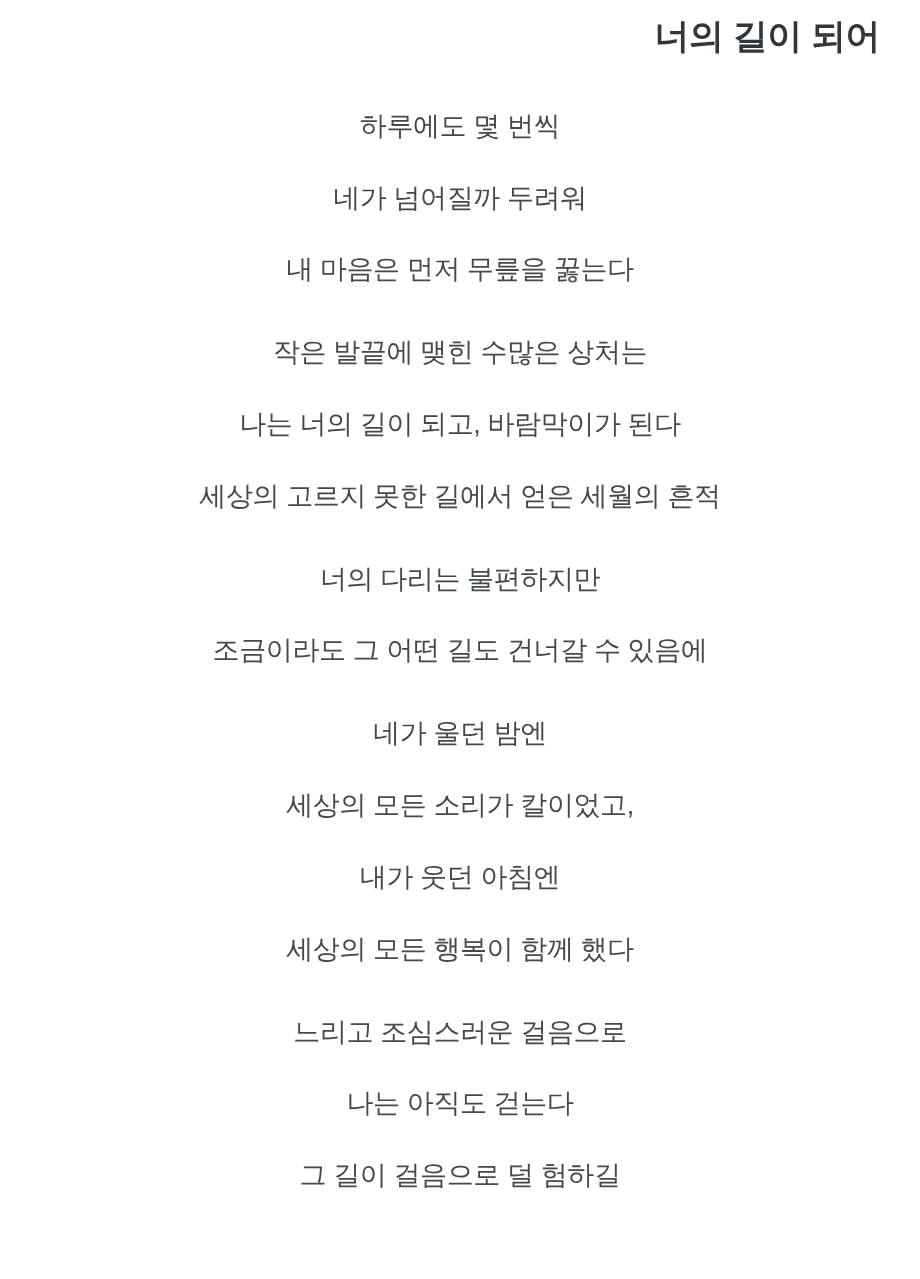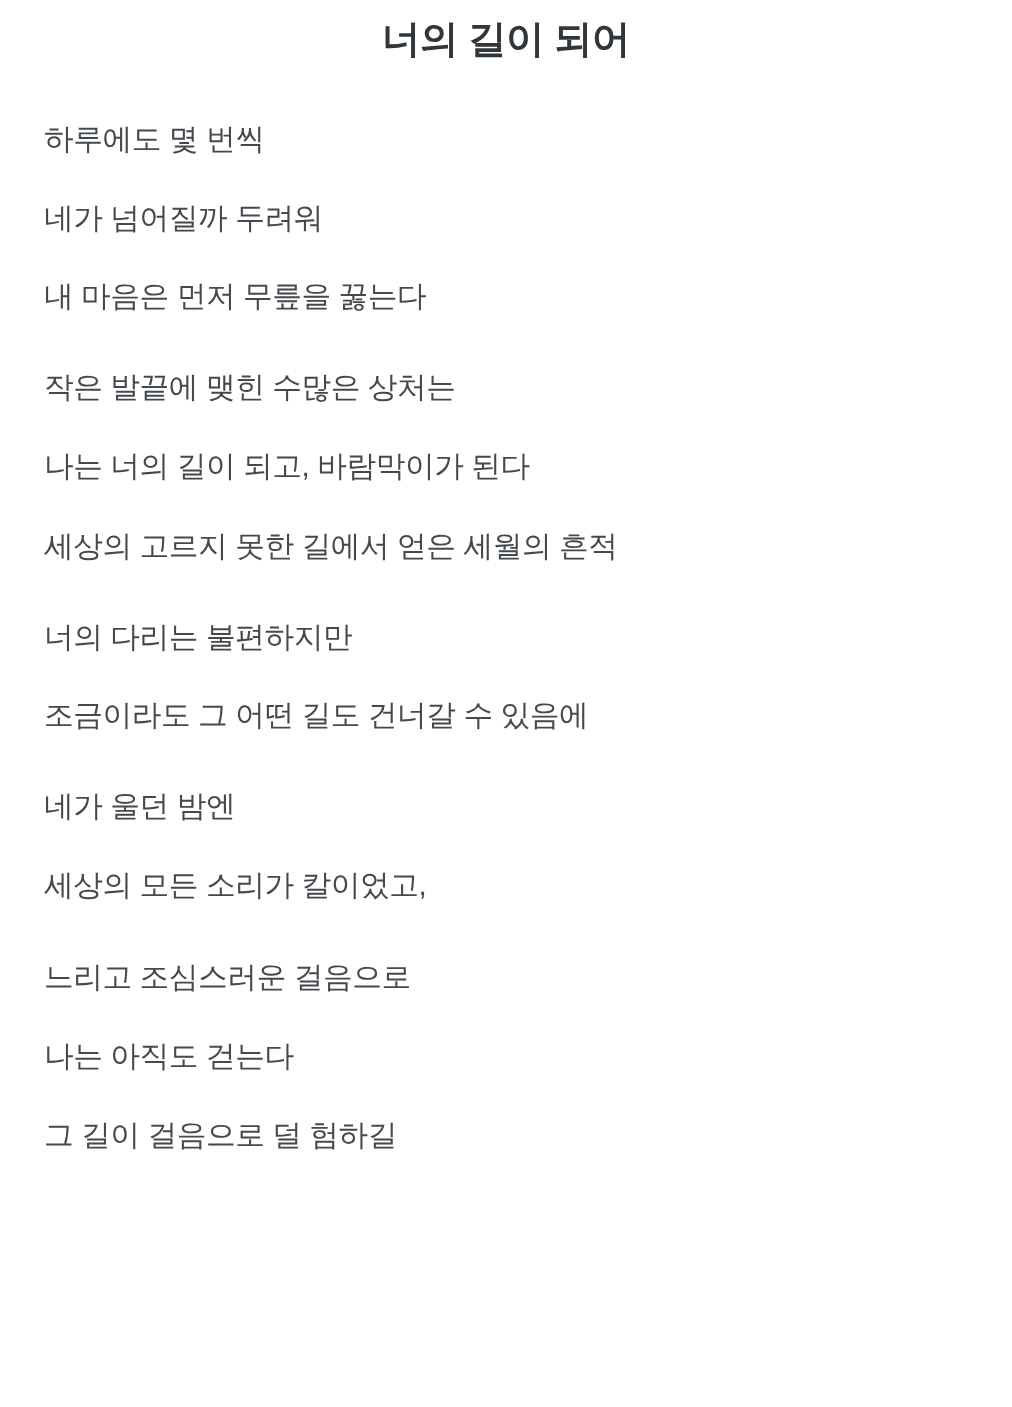--- a/index.html
+++ b/index.html
@@ -13,36 +13,36 @@
     font-family: "Liberation Sans", "DejaVu Sans", sans-serif;
     color: #3a3f44;
     -webkit-font-smoothing: antialiased;
   }
   .page {
     width: 920px;
     box-sizing: border-box;
     padding: 14px 40px 30px 40px;
   }
   .poem-title {
-    text-align: center;
+    text-align: right;
     font-size: 35px;
     font-weight: bold;
     color: #31363b;
     letter-spacing: -0.5px;
     margin: 0 0 46px 0;
     line-height: 1.25;
   }
   .stanza {
     margin: 0 0 38px 0;
   }
   .stanza:last-child {
     margin-bottom: 0;
   }
   .line {
-    text-align: left;
+    text-align: center;
     font-size: 27px;
     line-height: 1.66;
     color: #44494e;
     letter-spacing: -0.4px;
     white-space: pre-wrap;
   }
 </style>
 </head>
 <body>
 
@@ -59,20 +59,22 @@
         <p class="line">나는 너의 길이 되고, 바람막이가 된다</p>
         <p class="line">세상의 고르지 못한 길에서 얻은 세월의 흔적</p>
       </div>
       <div class="stanza">
         <p class="line">너의 다리는 불편하지만</p>
         <p class="line">조금이라도 그 어떤 길도 건너갈 수 있음에</p>
       </div>
       <div class="stanza">
         <p class="line">네가 울던 밤엔</p>
         <p class="line">세상의 모든 소리가 칼이었고,</p>
+        <p class="line">내가 웃던 아침엔</p>
+        <p class="line">세상의 모든 행복이 함께 했다</p>
       </div>
       <div class="stanza">
         <p class="line">느리고 조심스러운 걸음으로</p>
         <p class="line">나는 아직도 걷는다</p>
         <p class="line">그 길이 걸음으로 덜 험하길</p>
       </div>
     </div>
 </div>
 
 </body></html>

